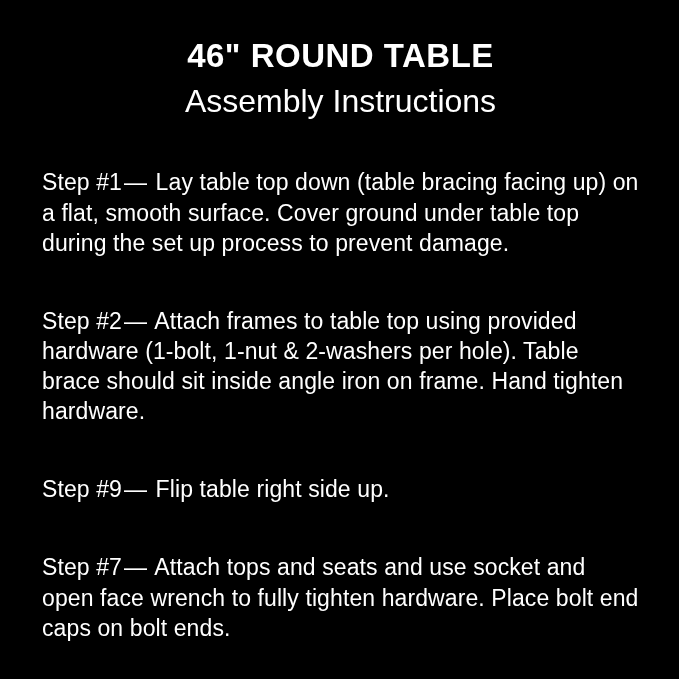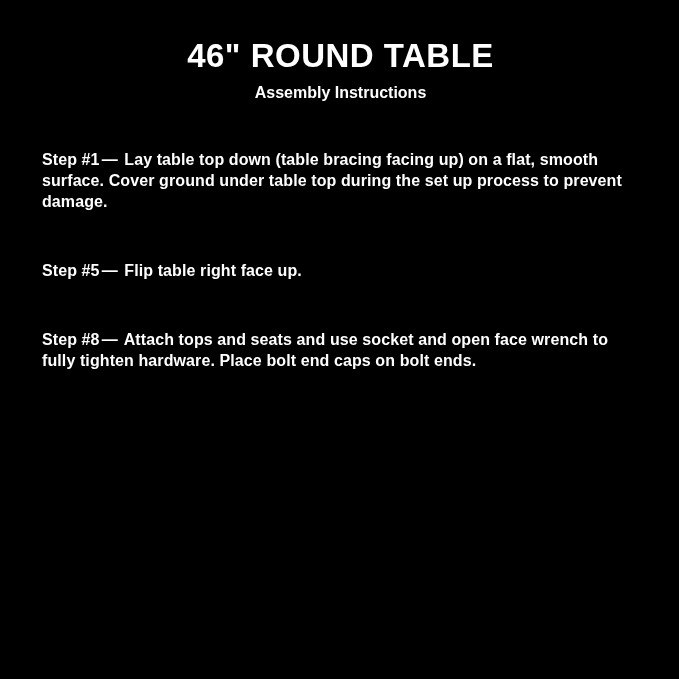--- a/index.html
+++ b/index.html
@@ -26,31 +26,31 @@
     text-align: center;
     font-weight: bold;
     font-size: 33px;
     letter-spacing: 0.5px;
     line-height: 1.1;
     margin: 8px 0 0 0;
     white-space: nowrap;
   }
   .subtitle {
     text-align: center;
-    font-weight: bold;
-    font-size: 16px;
+    font-weight: normal;
+    font-size: 32px;
     line-height: 1.1;
     margin: 10px 0 0 0;
   }
   .steps {
     margin-top: 26px;
   }
   .step {
-    font-weight: bold;
-    font-size: 16px;
+    font-weight: normal;
+    font-size: 23px;
     line-height: 1.31;
     margin-bottom: 20px;
     letter-spacing: 0.1px;
     margin-top: 48px;
   }
   .step:last-child {
     margin-bottom: 0;
   }
   .step .lbl {
     white-space: nowrap;
@@ -67,27 +67,31 @@
   <h1 class="title">46" ROUND TABLE</h1>
   <h2 class="subtitle">Assembly Instructions</h2>
 
   <div class="steps">
 
     <p class="step">
       <span class="lbl">Step #1</span><span class="dash">—</span>
       <span>Lay table top down (table bracing facing up) on a flat, smooth surface. Cover ground under table top during the set up process to prevent damage.</span>
     </p>
 
+    <p class="step">
+      <span class="lbl">Step #2</span><span class="dash">—</span>
+      <span>Attach frames to table top using provided hardware (1-bolt, 1-nut &amp; 2-washers per hole). Table brace should sit inside angle iron on frame. Hand tighten hardware.</span>
+    </p>
 
 
 
     <p class="step">
-      <span class="lbl">Step #5</span><span class="dash">—</span>
-      <span>Flip table right face up.</span>
+      <span class="lbl">Step #9</span><span class="dash">—</span>
+      <span>Flip table right side up.</span>
     </p>
 
     <p class="step">
-      <span class="lbl">Step #8</span><span class="dash">—</span>
+      <span class="lbl">Step #7</span><span class="dash">—</span>
       <span>Attach tops and seats and use socket and open face wrench to fully tighten hardware. Place bolt end caps on bolt ends.</span>
     </p>
 
   </div>
 </div>
 
 </body></html>

